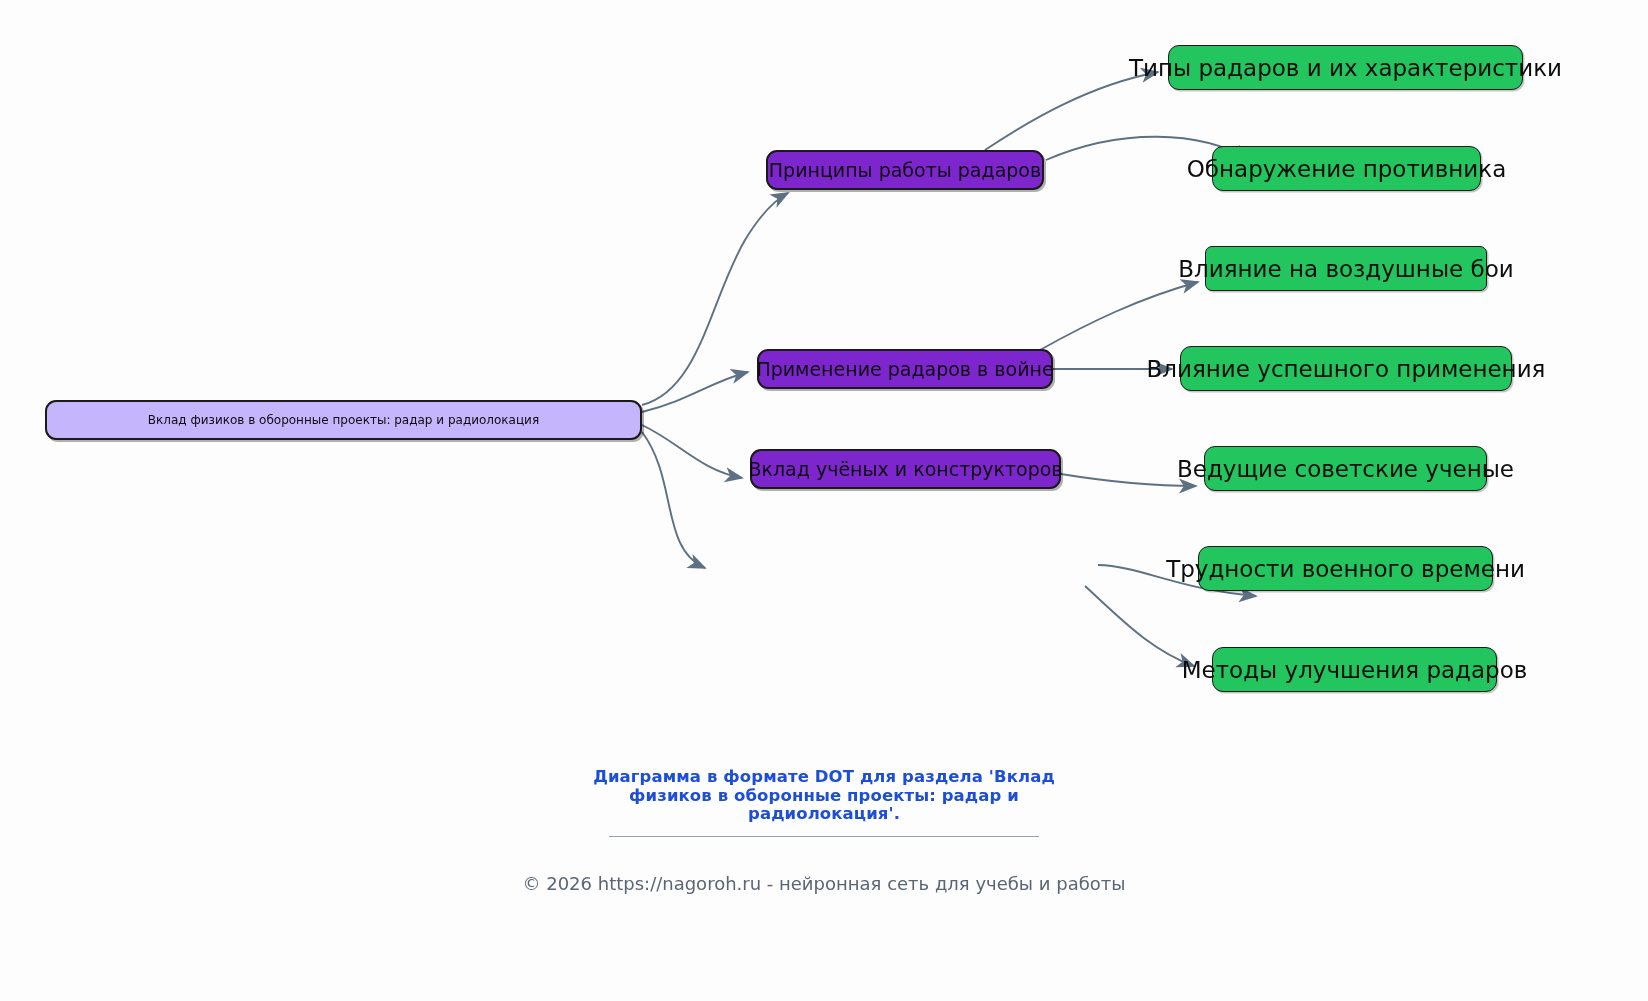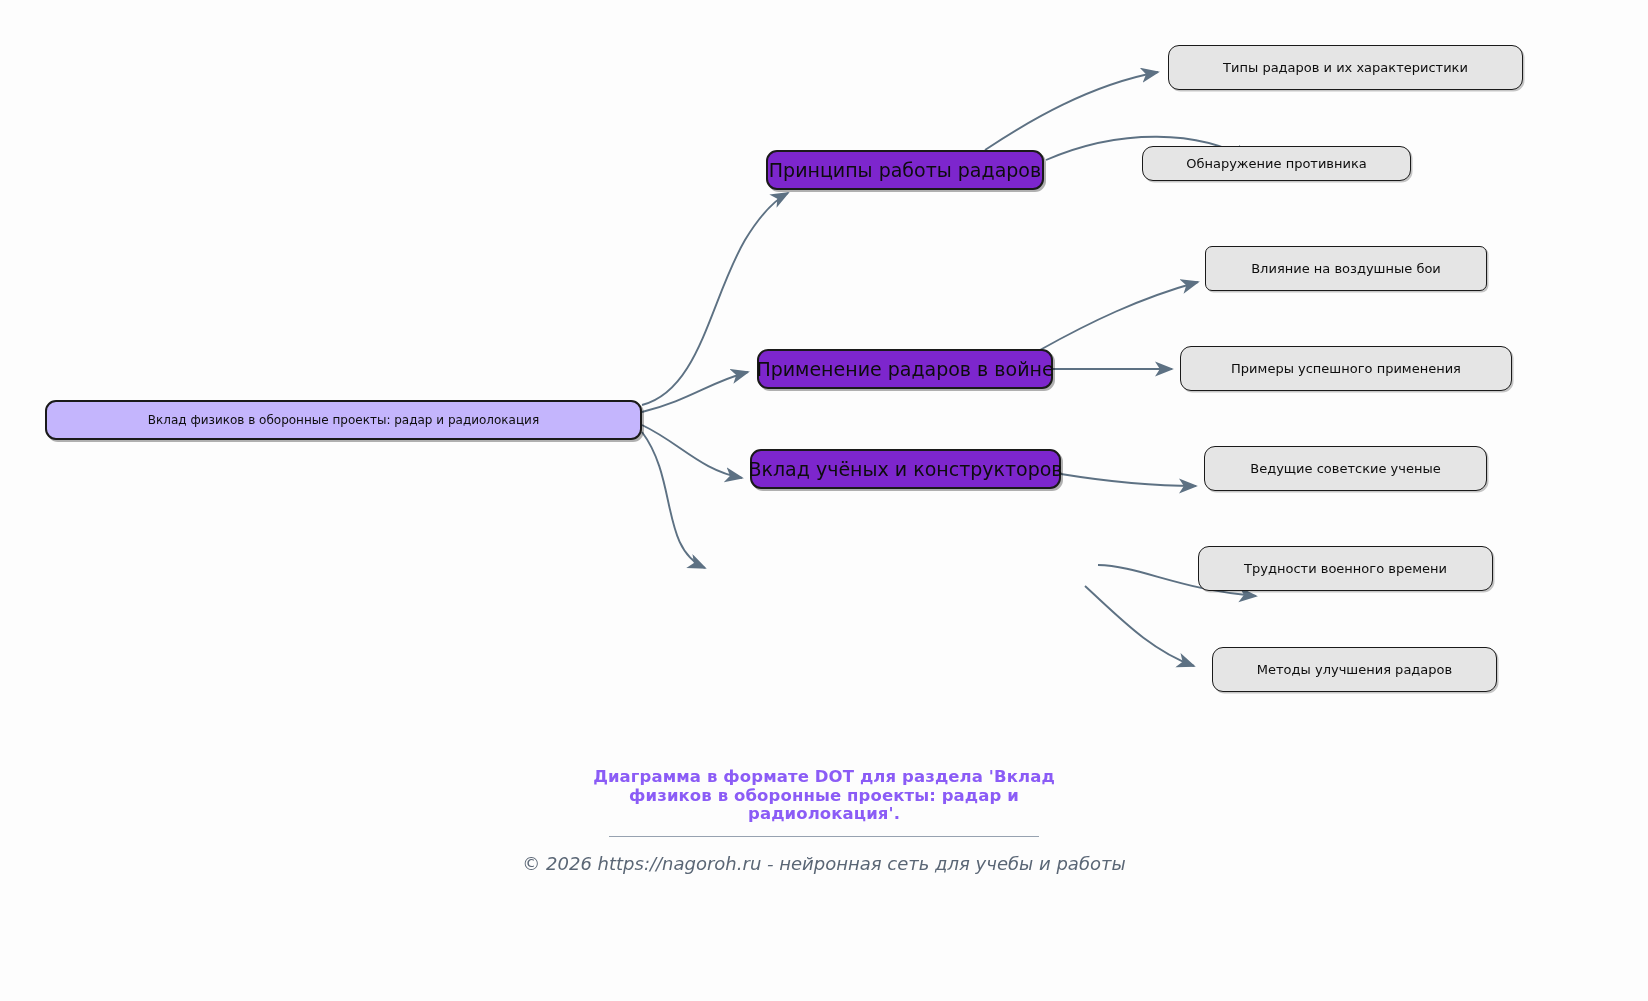--- a/index.html
+++ b/index.html
@@ -29,51 +29,50 @@
     box-shadow:2px 2px 0 rgba(0,0,0,.30);
   }
   .node-branch{
     background:#7d26cd;
     border:2px solid #1a1a1a;
     color:#0d0d0d;
     font-size:19px;
     box-shadow:2px 2px 0 rgba(0,0,0,.30);
   }
   .node-leaf{
-    background:#e5e5e5;
+    background:#22c55e;
     border:1.6px solid #1a1a1a;
     color:#0d0d0d;
-    font-size:13px;
+    font-size:23px;
     box-shadow:1.5px 1.5px 0 rgba(0,0,0,.22);
   }
 
   #footer{
     position:absolute;
     left:0;right:0;
     top:768px;
     text-align:center;
   }
   .caption{
-    color:#8b5cf6;
+    color:#1d4ed8;
     font-weight:bold;
     font-size:16.5px;
     line-height:18.5px;
     letter-spacing:.1px;
   }
   .divider{
     width:430px;
     height:0;
     margin:12px auto 0 auto;
     border-top:1.6px solid #97a2b0;
   }
   .copyright{
-    margin-top:16px;
+    margin-top:36px;
     color:#5a6675;
     font-size:18px;
-    font-style:italic;
   }
 </style>
 </head>
 <body>
 
 <div id="canvas">
 
   <svg id="edges" viewBox="0 0 1648 1001" xmlns="http://www.w3.org/2000/svg">
     <defs>
       <marker id="arrow" markerWidth="11" markerHeight="11" refX="9" refY="4" orient="auto" markerUnits="strokeWidth">
@@ -113,30 +112,30 @@
 
   <div class="node node-branch" style="left:750px;top:449px;width:311px;height:40px;">
     <span>Вклад учёных и конструкторов</span>
   </div>
 
 
   <div class="node node-leaf" style="left:1168px;top:45px;width:355px;height:45px;">
     <span>Типы радаров и их характеристики</span>
   </div>
 
-  <div class="node node-leaf" style="left:1142px;top:146px;width:269px;height:35px;">
+  <div class="node node-leaf" style="left:1212px;top:146px;width:269px;height:45px;">
     <span>Обнаружение противника</span>
   </div>
 
   <div class="node node-leaf" style="left:1205px;top:246px;width:282px;height:45px;border-radius:7px;">
     <span>Влияние на воздушные бои</span>
   </div>
 
   <div class="node node-leaf" style="left:1180px;top:346px;width:332px;height:45px;">
-    <span>Примеры успешного применения</span>
+    <span>Влияние успешного применения</span>
   </div>
 
   <div class="node node-leaf" style="left:1204px;top:446px;width:283px;height:45px;">
     <span>Ведущие советские ученые</span>
   </div>
 
   <div class="node node-leaf" style="left:1198px;top:546px;width:295px;height:45px;">
     <span>Трудности военного времени</span>
   </div>
 

